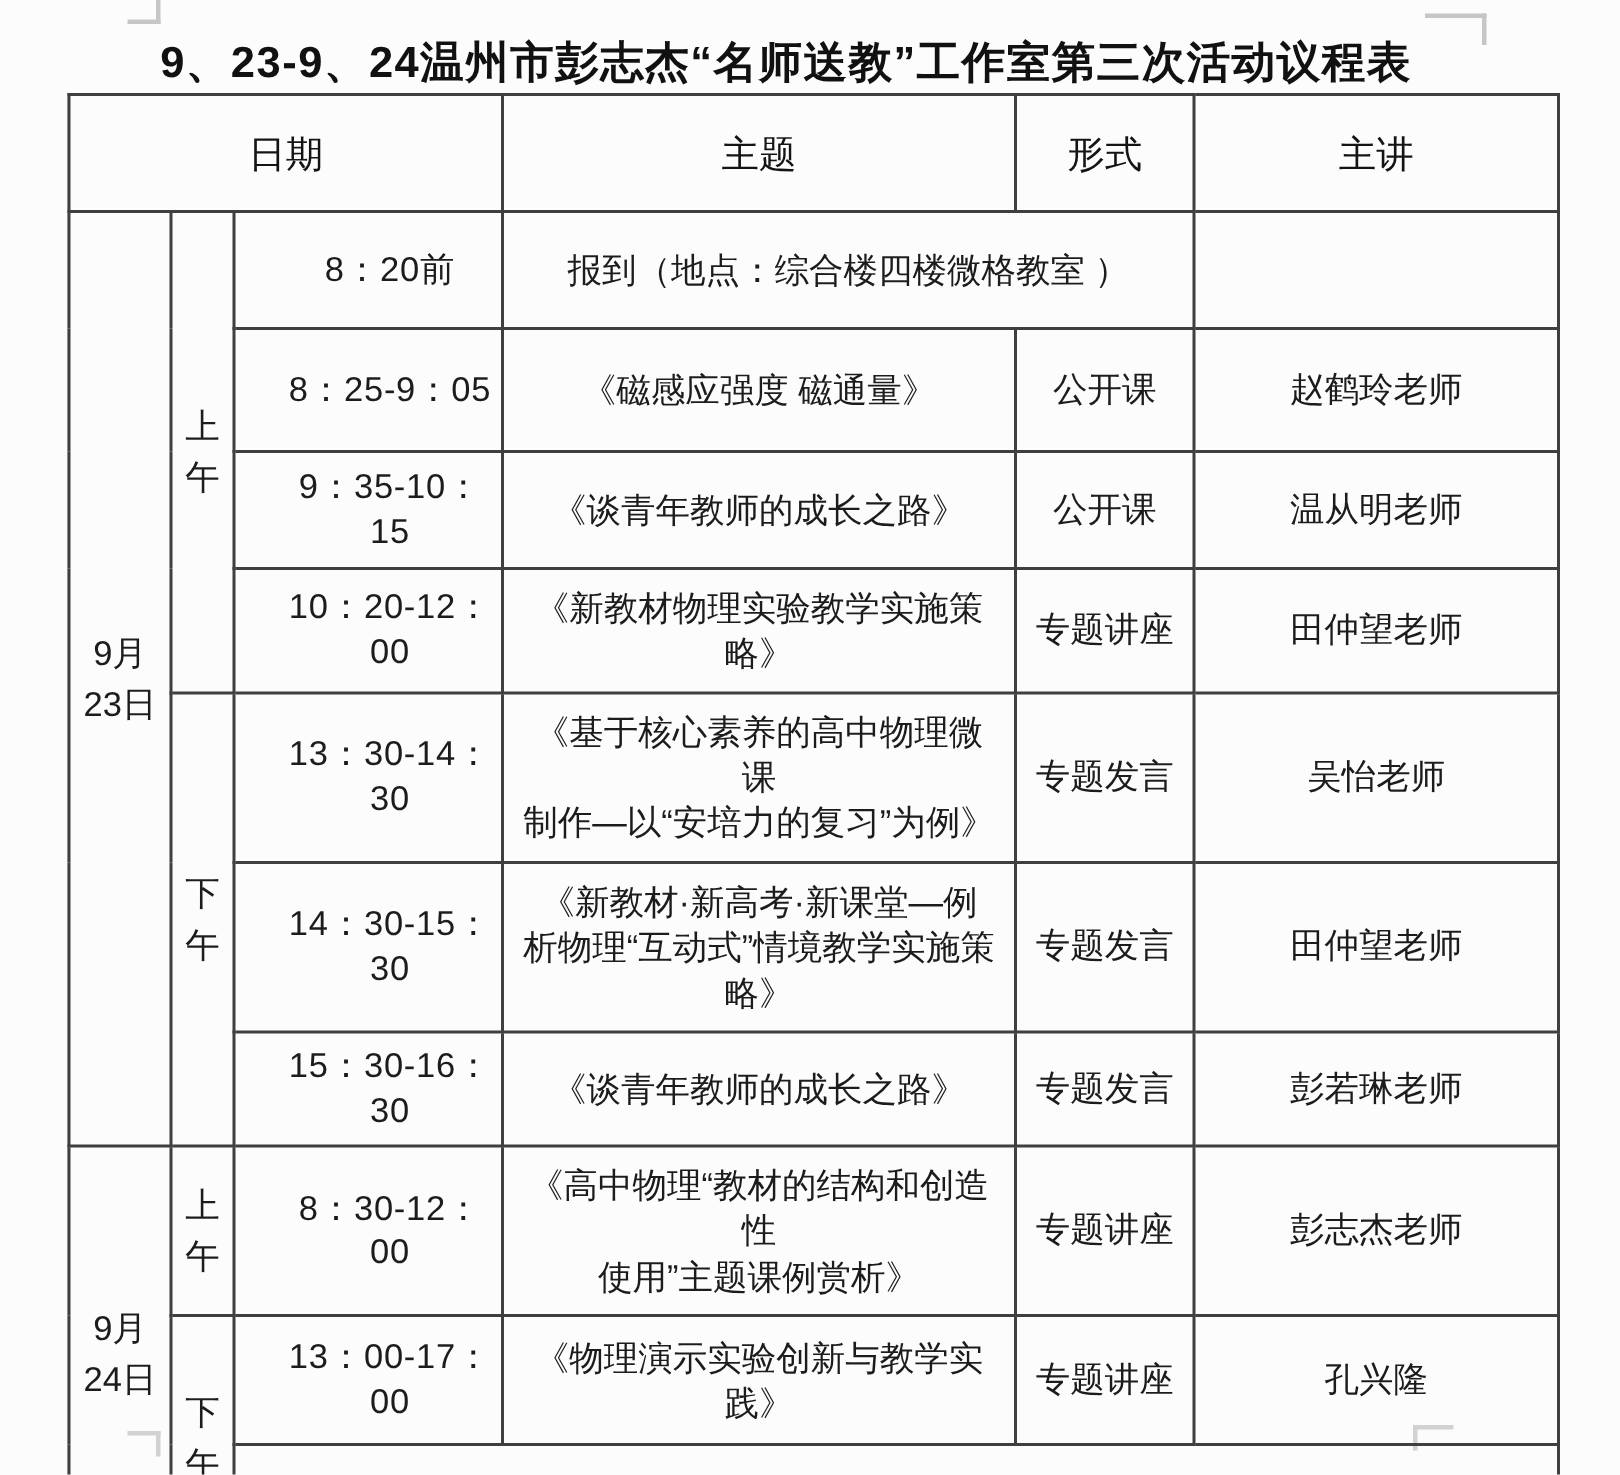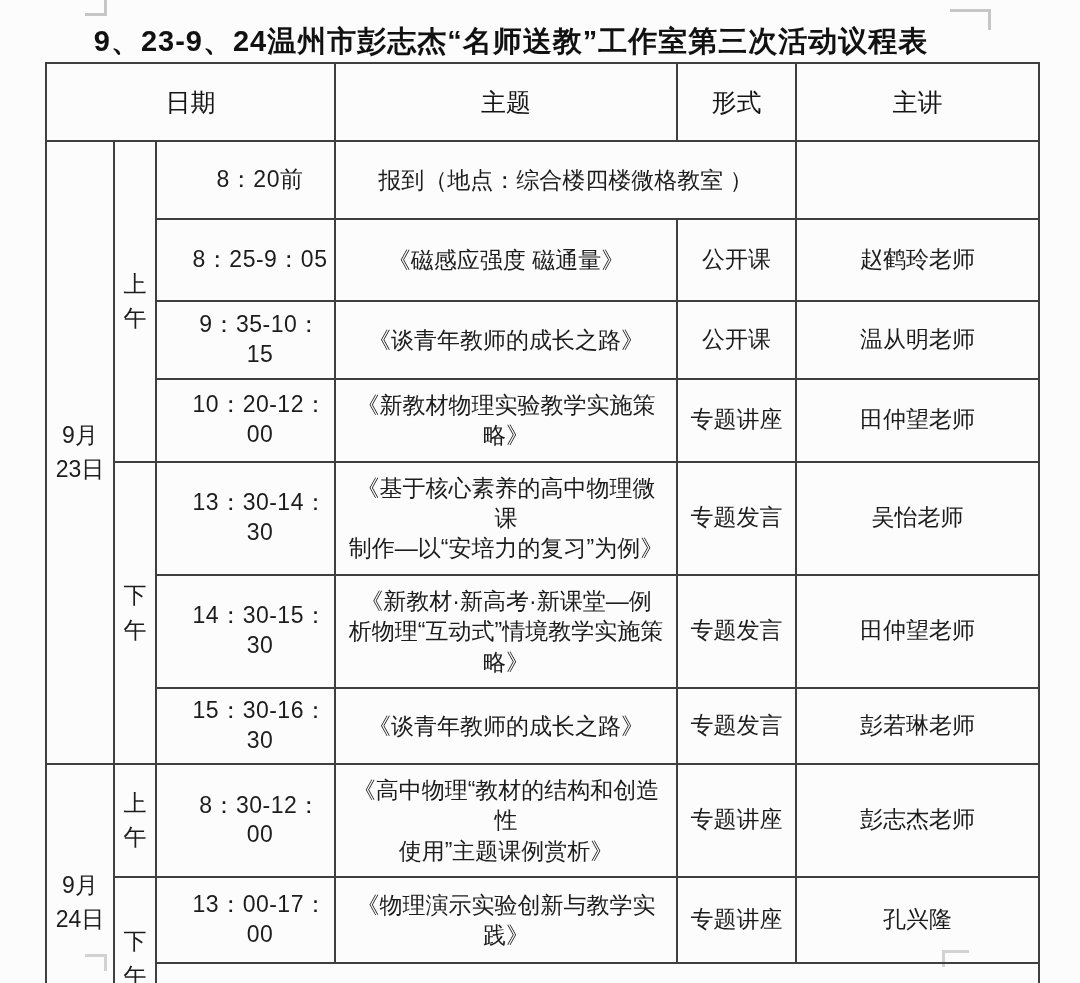--- a/index.html
+++ b/index.html
@@ -6,21 +6,21 @@
   body{
     width:1080px;height:983px;
     background:#fcfcfc;
     font-family:"Liberation Sans","DejaVu Sans",sans-serif;
     color:#1c1c1c;
     position:relative;
     overflow:hidden;
   }
   .page-title{
     position:absolute;
-    top:22px;left:0;width:1022px;
+    top:22px;left:13px;width:1022px;
     margin:0;
     text-align:center;
     font-size:29px;
     font-weight:bold;
     letter-spacing:1px;
     color:#111;
     white-space:nowrap;
   }
   table.agenda{
     position:absolute;

